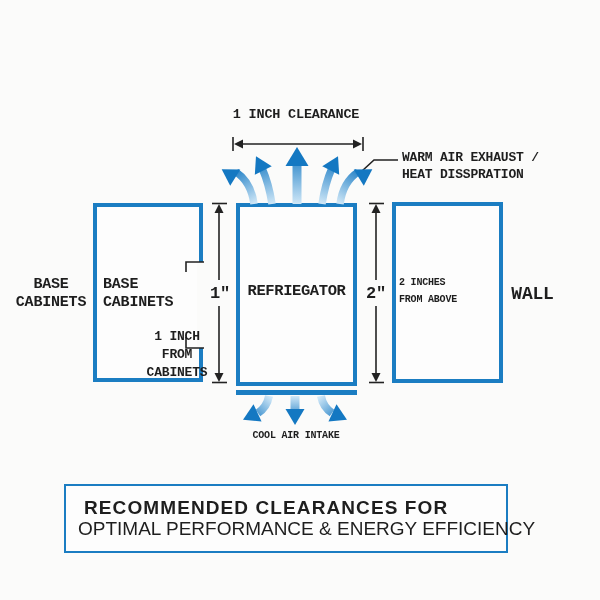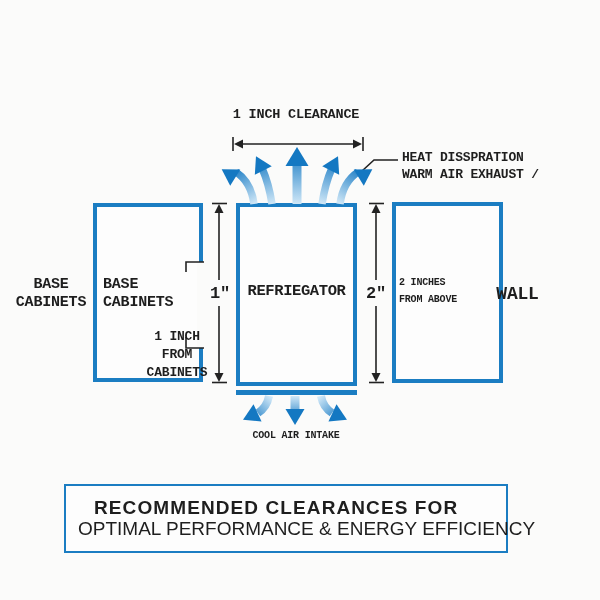--- a/index.html
+++ b/index.html
@@ -35,29 +35,29 @@
   #fridge-base{left:236px; top:390px; width:121px; height:5px; background:var(--accent,#1b7dc2);}
   #lbl-top-clearance{left:196px; top:107px; width:200px; font-size:13.5px; line-height:16px;}
   #lbl-warm-air{left:402px; top:150px; font-size:13px; line-height:16.5px;}
   #lbl-base-out{left:7px;  top:276px; width:88px;}
   #lbl-base-in{left:103px; top:276px;}
   #lbl-inch-cab{left:145px; top:284px; width:64px; font-size:13px; line-height:18px;margin-top:44px;}
   #lbl-fridge{left:238px; top:282px; width:117px; font-size:15.5px; letter-spacing:-0.4px;}
   #lbl-dim-left{left:206px; top:284px; width:28px;}
   #lbl-dim-right{left:362px; top:284px; width:28px;}
   #lbl-wall-in{left:399px; top:274px;}
-  #lbl-wall-out{left:490px; top:284px; width:55px; font-size:18px;}
+  #lbl-wall-out{left:505px; top:284px; width:55px; font-size:18px;}
   #lbl-cool-air{left:196px; top:427px; width:200px;}
   #banner{
     left:64px; top:484px; width:444px; height:69px;
     border:2.5px solid var(--accent,#1b7dc2);
     background:#fdfdfd; box-sizing:border-box;
   }
   #banner .line1{
-    position:absolute;left:28px;top:11px;
+    position:absolute;left:18px;top:11px;
     font-size:19px;font-weight:bold;letter-spacing:1.1px;white-space:nowrap;
   }
   #banner .line2{
     position:absolute;left:12px;top:32px;
     font-size:19px;font-weight:normal;letter-spacing:0px;white-space:nowrap;
   }
   #linework{left:0;top:0;pointer-events:none;}
 </style>
 </head>
 <body style="--accent: #1b7dc2; color: rgb(30, 30, 30);">
@@ -155,22 +155,22 @@
     <path d="M 321,396 Q 323,407 332,413" stroke="url(#gB3)" stroke-width="8" fill="none"></path>
     <polygon points="0,-11 9.5,5 -9.5,5" fill="#1478c2" transform="translate(337,415) rotate(115)"></polygon>
   </g>
 </svg>
 
 <div class="lbl center" id="lbl-top-clearance">
   <div>1 INCH CLEARANCE</div>
 </div>
 
 <div class="lbl" id="lbl-warm-air">
+  <div>WARM AIR EXHAUST /</div>
   <div>HEAT DISSPRATION</div>
-  <div>WARM AIR EXHAUST /</div>
 </div>
 
 <div class="lbl md center" id="lbl-base-out">
   <div>BASE</div>
   <div>CABINETS</div>
 </div>
 
 <div class="lbl md" id="lbl-base-in">
   <div>BASE</div>
   <div>CABINETS</div>

